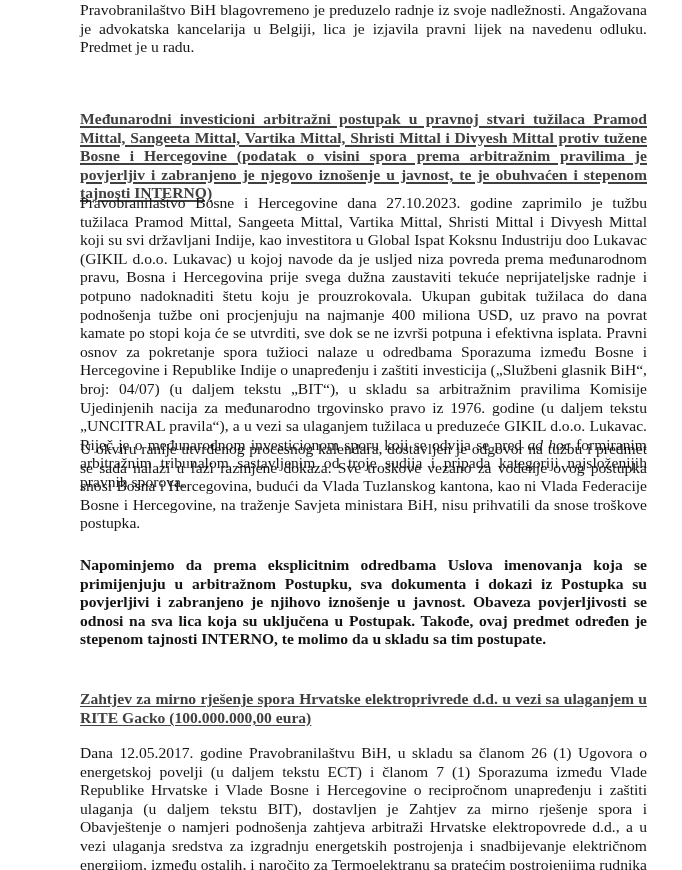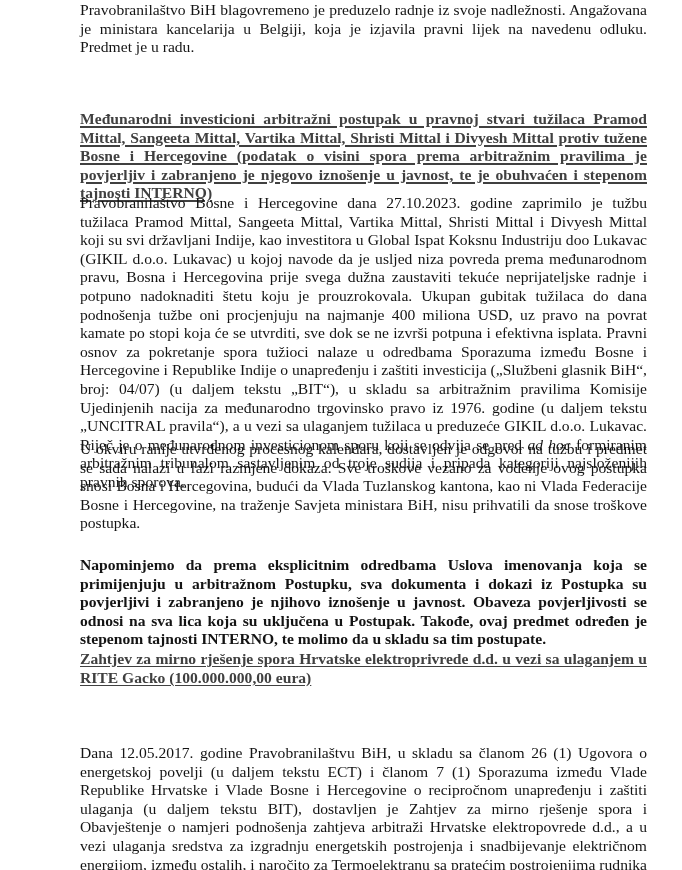--- a/index.html
+++ b/index.html
@@ -25,38 +25,38 @@
       margin: 0;
       font-size: 15.6px;
       line-height: 18.6px;
       text-align: justify;
     }
     .para-intro { position: absolute; top: 1px; left: 0; width: 567px; }
     .heading-1 { position: absolute; top: 110px; left: 0; width: 567px; }
     .para-1 { position: absolute; top: 194px; left: 0; width: 567px; }
     .para-2 { position: absolute; top: 440px; left: 0; width: 567px; }
     .para-3 { position: absolute; top: 556px; left: 0; width: 567px; font-weight: bold; }
-    .heading-2 { position: absolute; top: 650px; left: 0; width: 567px; text-decoration: underline; }
+    .heading-2 { position: absolute; top: 690px; left: 0; width: 567px; text-decoration: underline; }
     .para-4 { position: absolute; top: 744px; left: 0; width: 567px; }
     h2 {
       font-weight: bold;
       text-decoration: underline;
       text-decoration-thickness: 1.5px;
       text-underline-offset: 2px;
       color: #404040;
     }
     em { font-style: italic; }
     .last-line-justify { text-align-last: justify; }
   </style>
 </head>
 <body>
 
 <div class="page">
 
-  <p class="para-intro">Pravobranilaštvo BiH blagovremeno je preduzelo radnje iz svoje nadležnosti. Angažovana je ministara kancelarija u Belgiji, koja je izjavila pravni lijek na navedenu odluku. Predmet je u radu.</p>
+  <p class="para-intro">Pravobranilaštvo BiH blagovremeno je preduzelo radnje iz svoje nadležnosti. Angažovana je advokatska kancelarija u Belgiji, lica je izjavila pravni lijek na navedenu odluku. Predmet je u radu.</p>
 
   <h2 class="heading-1">Međunarodni investicioni arbitražni postupak u pravnoj stvari tužilaca Pramod Mittal, Sangeeta Mittal, Vartika Mittal, Shristi Mittal i Divyesh Mittal protiv tužene Bosne i Hercegovine (podatak o visini spora prema arbitražnim pravilima je povjerljiv i zabranjeno je njegovo iznošenje u javnost, te je obuhvaćen i stepenom tajnosti INTERNO)</h2>
 
   <p class="para-1"><span>Pravobranilaštvo Bosne i Hercegovine dana 27.10.2023. godine zaprimilo je tužbu tužilaca Pramod Mittal, Sangeeta Mittal, Vartika Mittal, Shristi Mittal i Divyesh Mittal koji su svi državljani Indije, kao investitora u Global Ispat Koksnu Industriju doo Lukavac (GIKIL d.o.o. Lukavac) u kojoj navode da je usljed niza povreda prema međunarodnom pravu, Bosna i Hercegovina prije svega dužna zaustaviti tekuće neprijateljske radnje i potpuno nadoknaditi štetu koju je prouzrokovala. Ukupan gubitak tužilaca do dana podnošenja tužbe oni procjenjuju na najmanje 400 miliona USD, uz pravo na povrat kamate po stopi koja će se utvrditi, sve dok se ne izvrši potpuna i efektivna isplata. Pravni osnov za pokretanje spora tužioci nalaze u odredbama Sporazuma između Bosne i Hercegovine i Republike Indije o unapređenju i zaštiti investicija („Službeni glasnik BiH“, broj: 04/07) (u daljem tekstu „BIT“), u skladu sa arbitražnim pravilima Komisije Ujedinjenih nacija za međunarodno trgovinsko pravo iz 1976. godine (u daljem tekstu „UNCITRAL pravila“), a u vezi sa ulaganjem tužilaca u preduzeće GIKIL d.o.o. Lukavac. Riječ je o međunarodnom investicionom sporu koji se odvija se pred </span><em>ad hoc</em><span> formiranim arbitražnim tribunalom sastavljenim od troje sudija i pripada kategoriji najsloženijih pravnih sporova.</span></p>
 
   <p class="para-2">U okviru ranije utvrđenog procesnog kalendara, dostavljen je odgovor na tužbu i predmet se sada nalazi u fazi razmjene dokaza. Sve troškove vezano za vođenje ovog postupka snosi Bosna i Hercegovina, budući da Vlada Tuzlanskog kantona, kao ni Vlada Federacije Bosne i Hercegovine, na traženje Savjeta ministara BiH, nisu prihvatili da snose troškove postupka.</p>
 
   <p class="para-3">Napominjemo da prema eksplicitnim odredbama Uslova imenovanja koja se primijenjuju u arbitražnom Postupku, sva dokumenta i dokazi iz Postupka su povjerljivi i zabranjeno je njihovo iznošenje u javnost. Obaveza povjerljivosti se odnosi na sva lica koja su uključena u Postupak. Takođe, ovaj predmet određen je stepenom tajnosti INTERNO, te molimo da u skladu sa tim postupate.</p>
 
   <h2 class="heading-2">Zahtjev za mirno rješenje spora Hrvatske elektroprivrede d.d. u vezi sa ulaganjem u RITE Gacko (100.000.000,00 eura)</h2>

